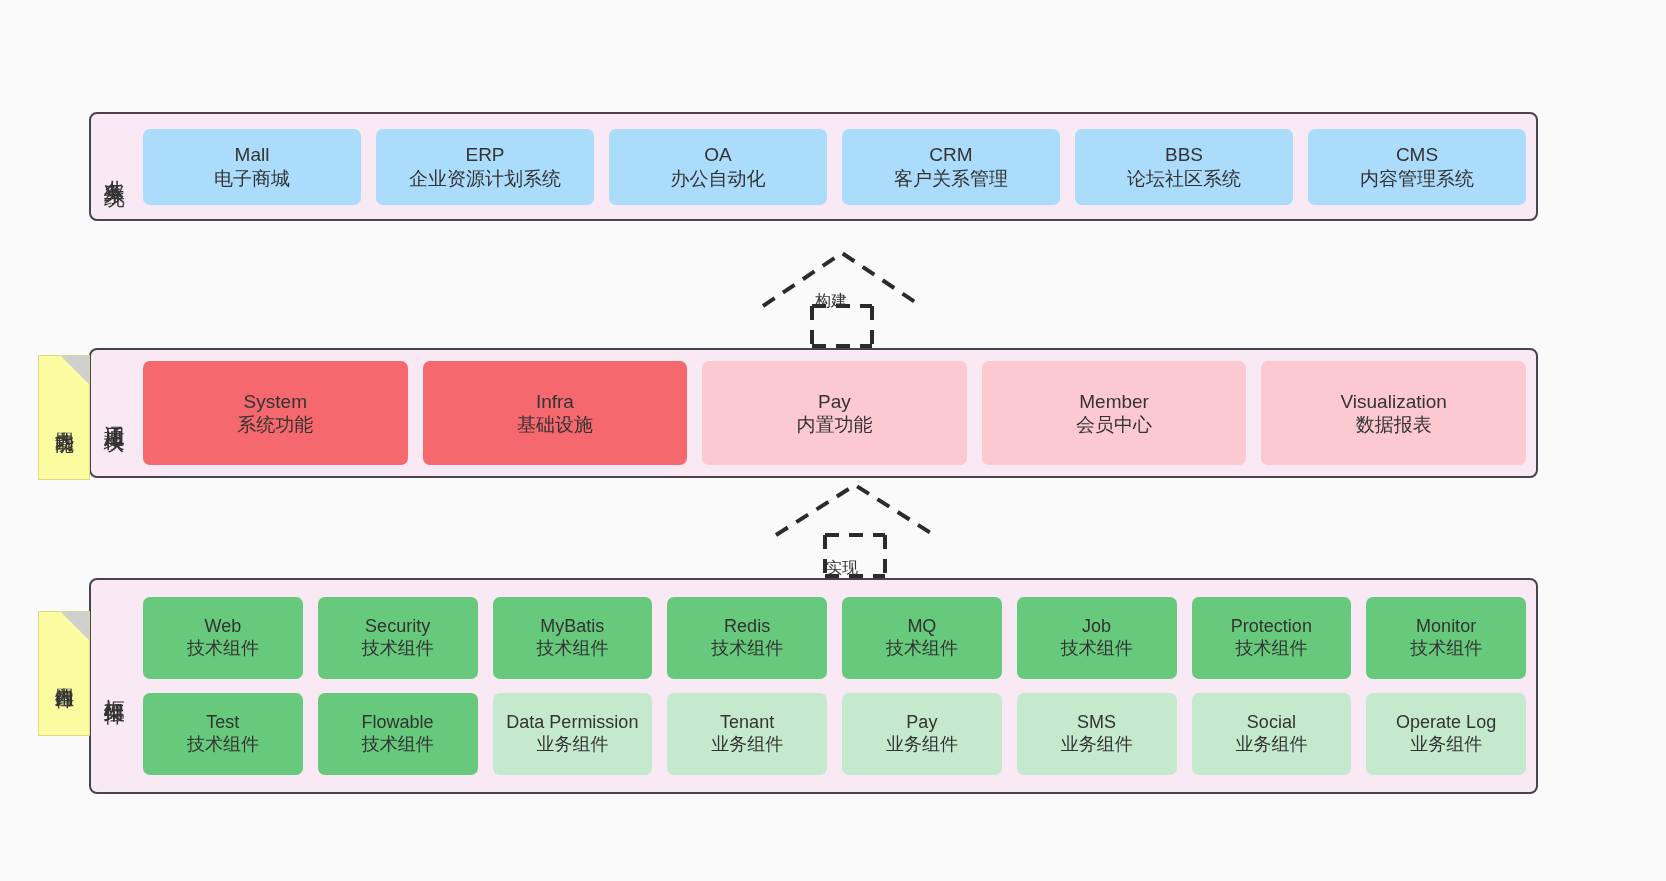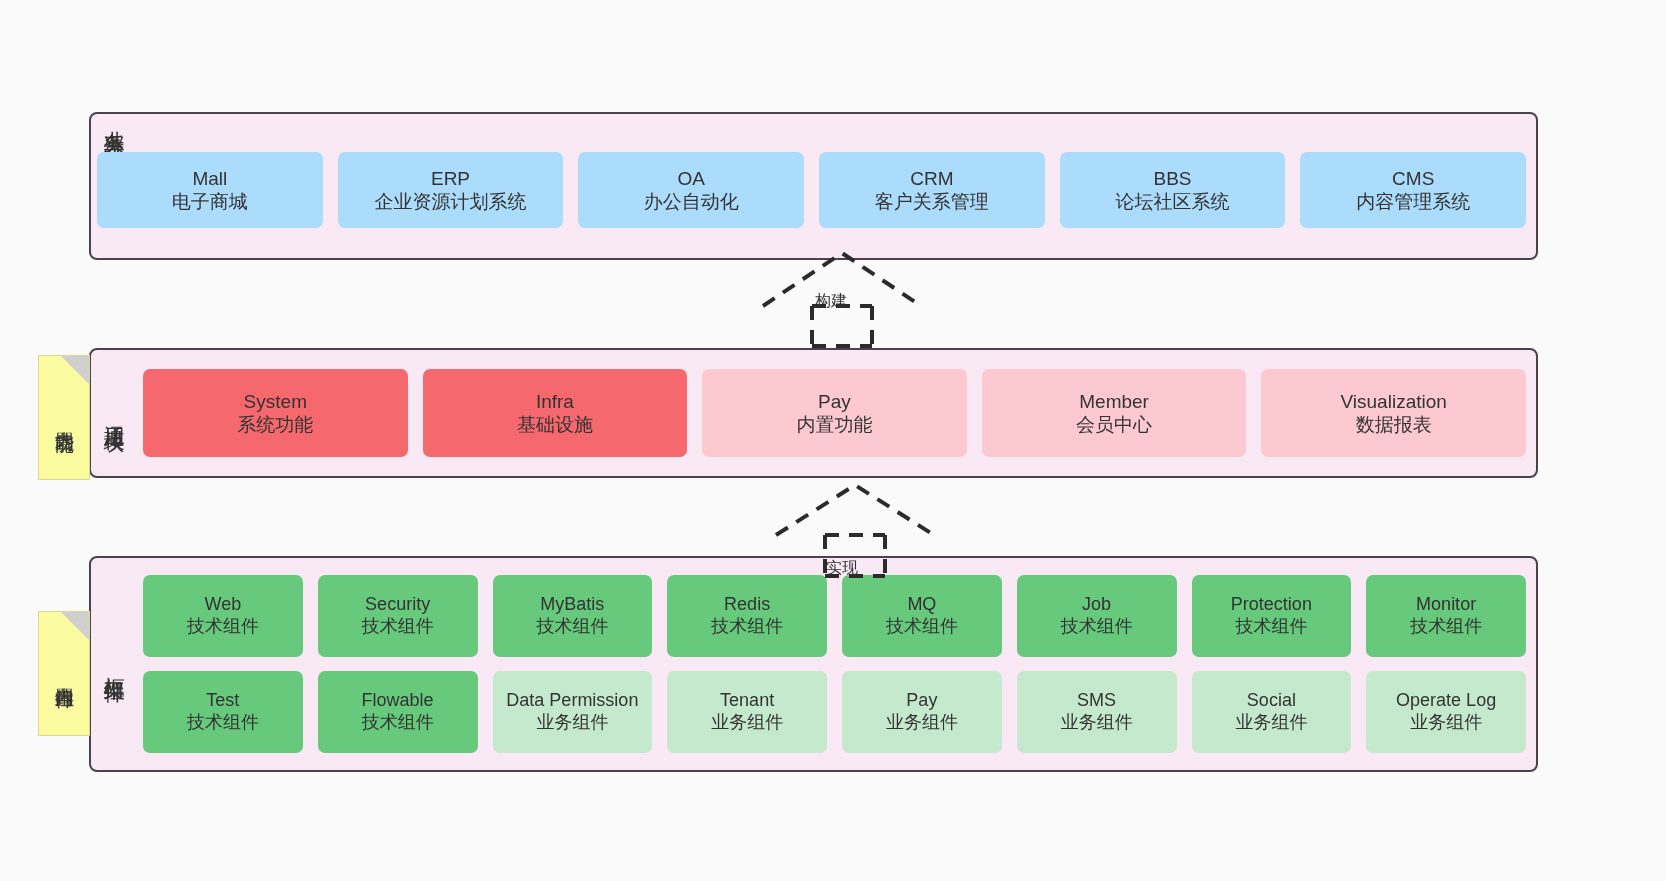--- a/index.html
+++ b/index.html
@@ -80,29 +80,29 @@
     justify-content: center;
     text-align: center;
     font-size: 19px;
     line-height: 1.22;
     color: #333333;
     padding: 4px 6px;
   }
   .card .t1 { display: block; }
   .card .t2 { display: block; }
 
-  .band-1 { left: 89px; top: 112px; width: 1449px; height: 148px; flex-direction: column; }
+  .band-1 { left: 89px; top: 112px; width: 1449px; height: 109px; }
   .band-1 .card { height: 76px; background: #ACDCFB; }
 
   .band-2 { left: 89px; top: 348px; width: 1449px; height: 130px; }
-  .band-2 .card { height: 88px; }
+  .band-2 .card { height: 104px; }
   .card.red     { background: #F4686E; }
   .card.pinklt  { background: #FCC9D0; }
 
-  .band-3 { left: 89px; top: 556px; width: 1449px; height: 216px; }
+  .band-3 { left: 89px; top: 578px; width: 1449px; height: 216px; }
   .band-3 .card { height: 82px; font-size: 18px; }
   .card.green    { background: #66C97B; }
   .card.greenlt  { background: #C4E9CD; }
 
   
   .note {
     position: absolute;
     box-sizing: border-box;
     background: #FBFBA0;
     border: 1px solid #d9d98f;

